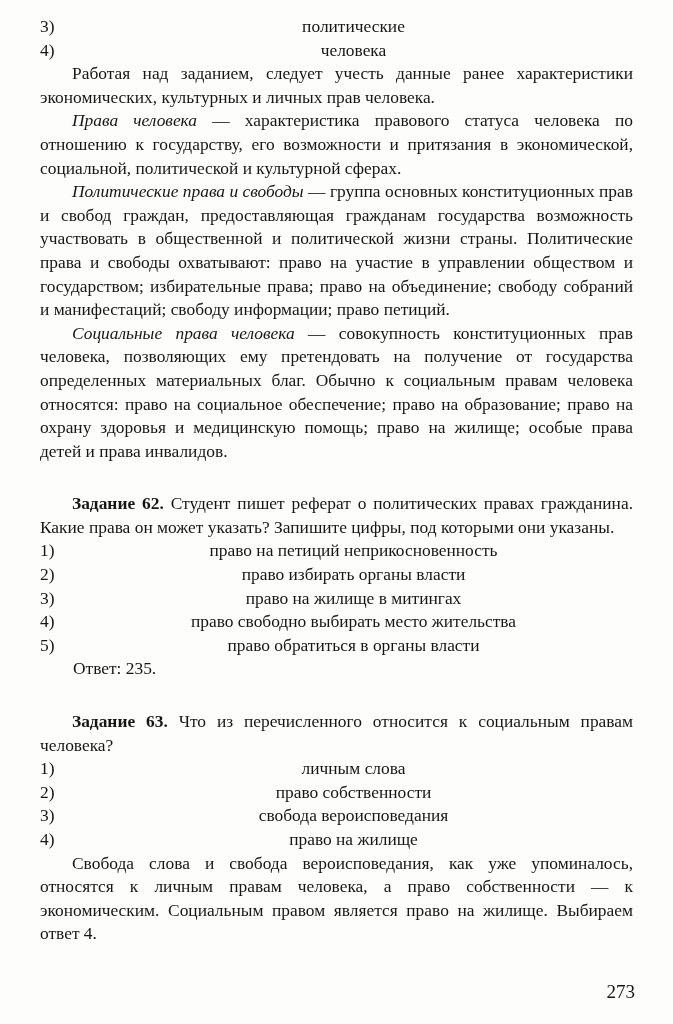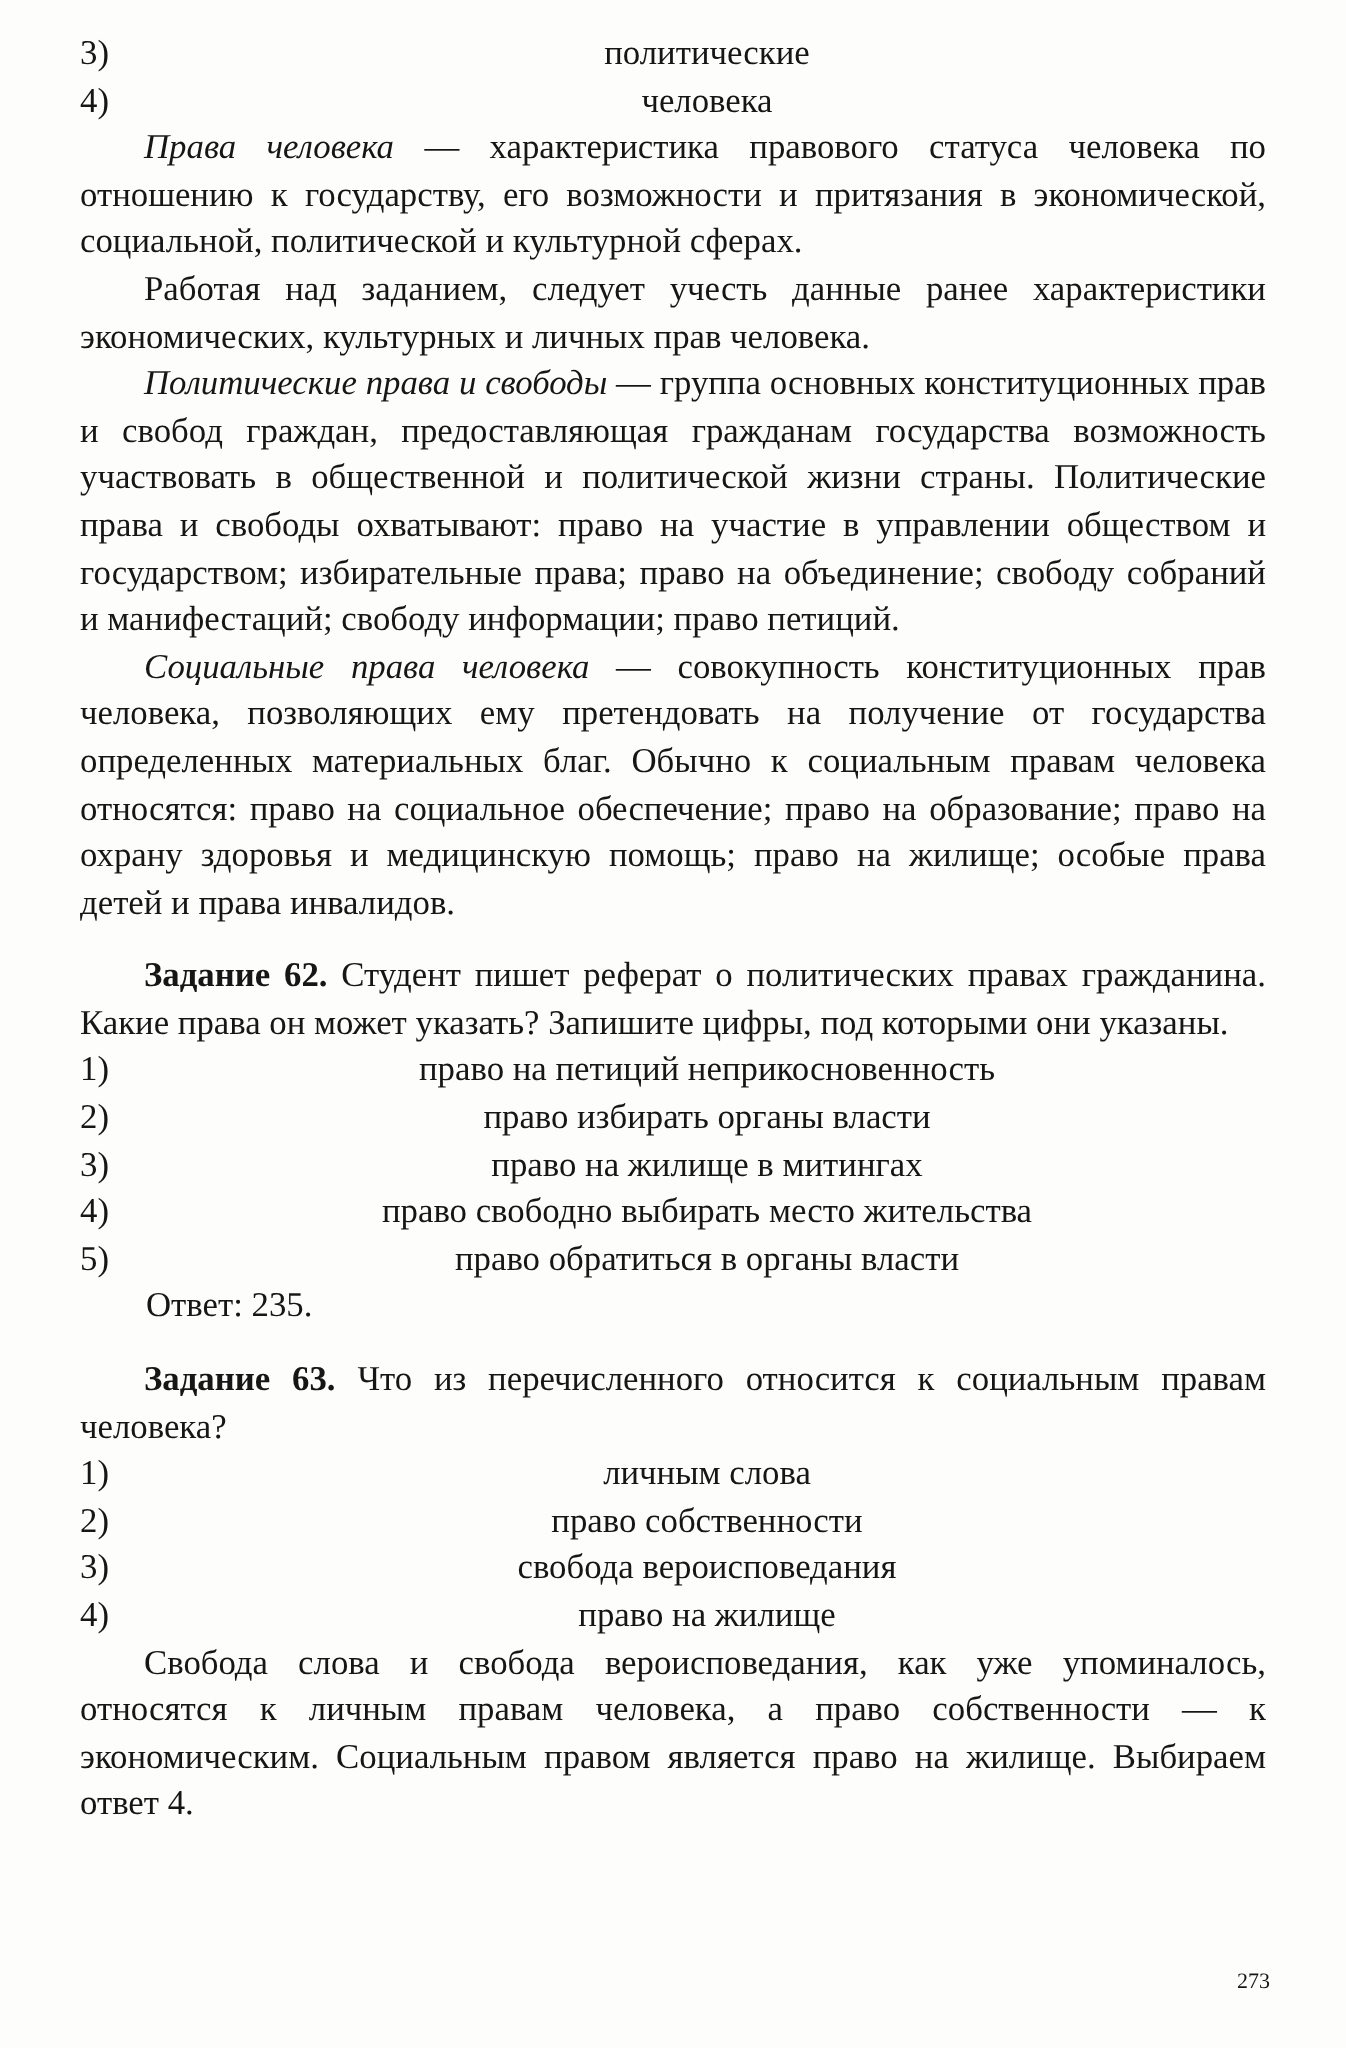--- a/index.html
+++ b/index.html
@@ -23,21 +23,21 @@
   }
   p {
     margin: 0;
     text-align: justify;
     text-indent: 32px;
   }
   .term {
     font-style: italic;
   }
   .task-para {
-    margin-top: 13px;
+    margin-top: 29px;
   }
   .task-label {
     font-weight: bold;
   }
   .list-item {
     display: flex;
     text-align: left;
   }
   .list-item .num {
     flex: 0 0 34px;
@@ -48,41 +48,41 @@
     text-align: center;
   }
   .answer-line {
     text-indent: 33px;
     text-align: left;
   }
   .page-number {
     position: absolute;
     right: 38px;
     bottom: 20px;
-    font-size: 11px;
+    font-size: 19px;
   }
 </style>
 </head>
 <body>
 
 <div class="page">
 
   <div class="list-item">
     <span class="num">3)</span>
     <span class="item-text">политические</span>
   </div>
   <div class="list-item">
     <span class="num">4)</span>
     <span class="item-text">человека</span>
   </div>
 
 
+  <p>Работая над заданием, следует учесть данные ранее характеристики экономических, культурных и личных прав человека.</p>
+
   <p><span class="term">Права человека</span><span> — </span><span>характеристика правового статуса человека по отношению к государству, его возможности и притязания в экономической, социальной, политической и культурной сферах.</span></p>
-
-  <p>Работая над заданием, следует учесть данные ранее характеристики экономических, культурных и личных прав человека.</p>
 
   <p><span class="term">Политические права и свободы</span><span> — </span><span>группа основных конституционных прав и свобод граждан, предоставляющая гражданам государства возможность участвовать в общественной и политической жизни страны. Политические права и свободы охватывают: право на участие в управлении обществом и государством; избирательные права; право на объединение; свободу собраний и манифестаций; свободу информации; право петиций.</span></p>
 
   <p><span class="term">Социальные права человека</span><span> — </span><span>совокупность конституционных прав человека, позволяющих ему претендовать на получение от государства определенных материальных благ. Обычно к социальным правам человека относятся: право на социальное обеспечение; право на образование; право на охрану здоровья и медицинскую помощь; право на жилище; особые права детей и права инвалидов.</span></p>
 
   <p class="task-para"><span class="task-label">Задание 62.</span><span> Студент пишет реферат о политических правах гражданина. Какие права он может указать? Запишите цифры, под которыми они указаны.</span></p>
 
   <div class="list-item">
     <span class="num">1)</span>
     <span class="item-text">право на петиций неприкосновенность</span>

